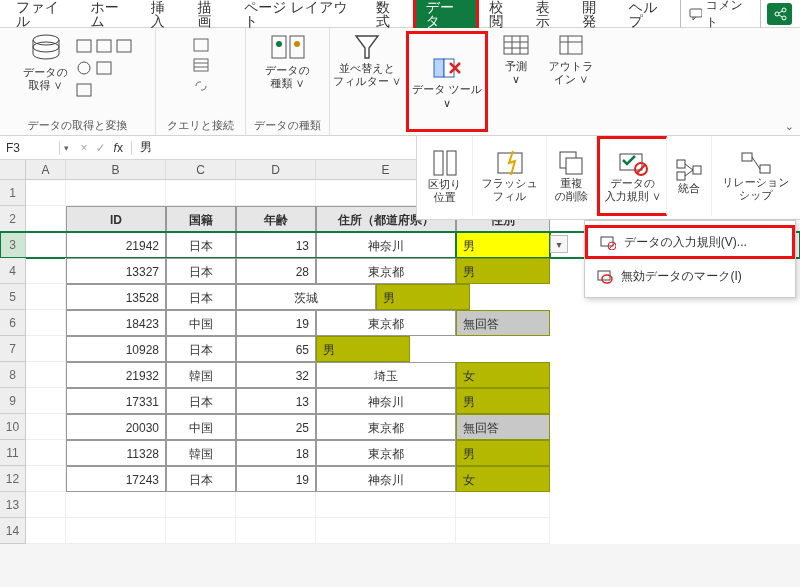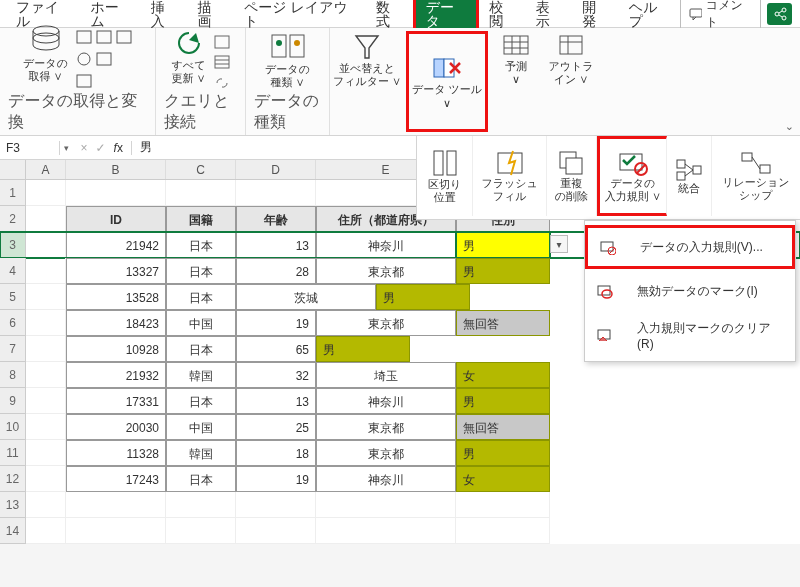--- a/index.html
+++ b/index.html
@@ -8,21 +8,21 @@
 .tab{padding:4px 10px;font-size:14px;line-height:1;cursor:default}
 .tab.active{background:#0f7b3e;color:#fff}
 .spacer{flex:1 1 auto}
 .comment-btn{display:flex;align-items:center;gap:4px;border:1px solid #bdbdbd;padding:2px 8px;border-radius:3px;margin-right:6px}
 .share-btn{width:26px;height:22px;background:#0f7b3e;border-radius:3px;margin-right:8px;display:flex;align-items:center;justify-content:center}
 .ribbon{height:108px;background:#fbfbfb;border-bottom:1px solid #d4d4d4;display:flex;position:relative}
 .group{display:flex;flex-direction:column;align-items:center;justify-content:flex-end;border-right:1px solid #e0e0e0;padding:4px 8px 2px}
 .gtop{display:flex;align-items:flex-start;gap:8px;flex:1}
 .stack{display:flex;flex-direction:column;align-items:center;justify-content:center;gap:2px;font-size:11px;line-height:1.2;text-align:center}
 .ico{display:flex;align-items:center;justify-content:center}
-.grouplabel{font-size:16px;color:#555;margin-top:2px}
+.grouplabel{font-size:11px;color:#555;margin-top:2px}
 .chev{font-size:9px;color:#666}
 .redbox{border:3px solid #e11}
 .formula{display:flex;align-items:center;height:24px;background:#fff;border-bottom:1px solid #d4d4d4;font-size:12px}
 .namebox{width:60px;border-right:1px solid #d4d4d4;padding:0 6px}
 .fxbtns{display:flex;gap:8px;padding:0 8px;border-right:1px solid #d4d4d4}
 .fxbar{padding:0 8px;flex:1}
 .sheet{position:relative;background:#fff}
 .colh{display:flex;height:20px;background:#eee;border-bottom:1px solid #ccc}
 .rowh{width:26px;text-align:center;border-right:1px solid #ccc;border-bottom:1px solid #ccc;background:#eee;line-height:20px;color:#666}
 .ch{text-align:center;border-right:1px solid #ddd;line-height:20px;color:#555}
@@ -35,21 +35,21 @@
 .hdrcell{background:#e6e6e6;border:1px solid #999!important;text-align:center;font-weight:bold}
 .num{text-align:right}
 .ctr{text-align:center}
 .sx{background:#b4b900;border:1px solid #8b9600!important}
 .sx.null{background:#c8c8c8}
 .sel{outline:2px solid #0f7b3e;outline-offset:-1px}
 .dropdownmark{position:absolute;left:550px;top:75px;width:18px;height:18px;border:1px solid #bbb;background:#f6f6f6;display:flex;align-items:center;justify-content:center;font-size:10px;color:#555}
 .subribbon{position:absolute;top:136px;left:416px;width:384px;height:84px;background:#fff;border-left:1px solid #d4d4d4;border-bottom:1px solid #d4d4d4;display:flex;align-items:flex-start;z-index:5}
 .subgroup{display:flex;flex-direction:column;align-items:center;justify-content:center;height:80px;border-right:1px solid #eee;padding:4px 8px;font-size:11px;line-height:1.2;text-align:center}
 .dropdown{position:absolute;top:220px;left:584px;width:212px;background:#fff;border:1px solid #ccc;box-shadow:2px 2px 6px rgba(0,0,0,.2);z-index:10;padding:4px 0}
-.dditem{display:flex;align-items:center;gap:24px;height:44px;padding:12px 12px}
+.dditem{display:flex;align-items:center;gap:8px;height:34px;padding:12px 12px}
 .ddicon{width:16px;height:16px;display:flex;align-items:center;justify-content:center}
 .collapse{position:absolute;right:6px;bottom:2px;font-size:11px;color:#666}
 svg{display:block}
 </style>
 </head>
 <body>
 
 <div class="tabbar">
   <div class="tab">ファイル</div>
   <div class="tab">ホーム</div>
@@ -107,30 +107,20 @@
         <svg width="36" height="16">
             <rect x="1" y="2" width="14" height="12" fill="none" stroke="#555"></rect>
           </svg>
       </div>
     </div>
     <div class="grouplabel">データの取得と変換</div>
   </div>
 
   <div class="group" style="width:90px">
     <div class="gtop">
-      <div class="stack">
-        <div class="ico">
-            <svg width="30" height="28">
-              <path d="M15 4 A10 10 0 1 0 25 14" fill="none" stroke="#0f7b3e" stroke-width="2"></path>
-              <path d="M22 4 L25 14 L15 11 Z" fill="#0f7b3e"></path>
-            </svg>
-          </div>
-        <span style="white-space:pre">すべて
-更新 ∨</span>
-      </div>
       <div style="display:flex;flex-direction:column;gap:6px;padding-top:6px">
         <svg width="16" height="14">
             <rect x="1" y="1" width="14" height="12" fill="none" stroke="#666"></rect>
           </svg>
         <svg width="16" height="14">
             <rect x="1" y="1" width="14" height="12" fill="none" stroke="#666"></rect>
             <path d="M1 5h14M1 9h14" stroke="#666"></path>
           </svg>
         <svg width="16" height="14">
             <path d="M3 8 A4 4 0 0 1 8 4 M8 12 A4 4 0 0 0 13 8" fill="none" stroke="#666"></path>
@@ -438,22 +428,13 @@
   </div>
   <div class="dditem">
     <div class="ddicon">
         <svg width="16" height="16">
           <rect x="1" y="3" width="12" height="9" fill="none" stroke="#444"></rect>
           <ellipse cx="10" cy="11" rx="5" ry="4" fill="none" stroke="#d22" stroke-width="1.5"></ellipse>
         </svg>
       </div>
     <span>無効データのマーク(I)</span>
   </div>
-  <div class="dditem">
-    <div class="ddicon">
-        <svg width="16" height="16">
-          <rect x="1" y="3" width="12" height="9" fill="none" stroke="#444"></rect>
-          <path d="M2 14 L6 10 L10 14" fill="#d66" stroke="#c33"></path>
-        </svg>
-      </div>
-    <span>入力規則マークのクリア(R)</span>
-  </div>
 </div>
 
 </body></html>

